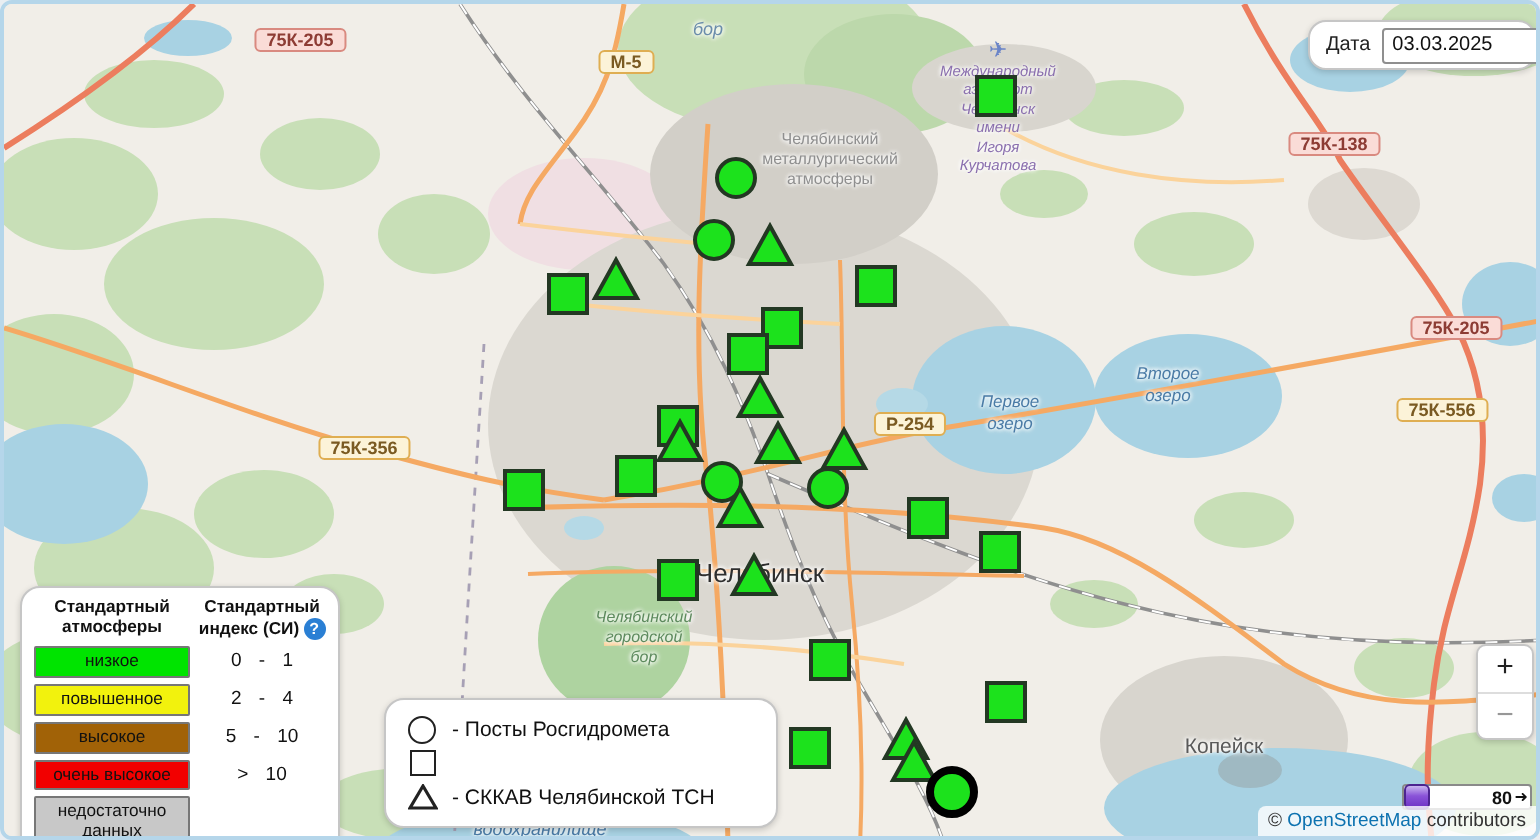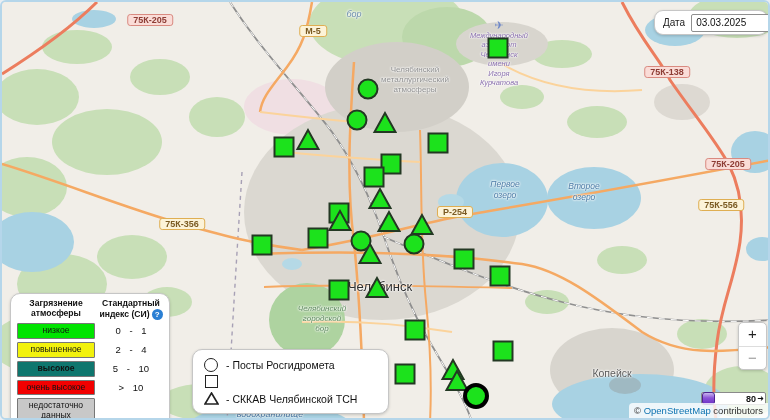--- a/index.html
+++ b/index.html
@@ -166,21 +166,21 @@
         <div>атмосферы</div>
       </div>
       <div class="place it" style="left: 497px; top: 57px; color: rgb(138, 111, 174); font-size: 7.5px;">
         <div>Международный</div>
         <div>аэропорт</div>
         <div>Челябинск</div>
         <div>имени</div>
         <div>Игоря</div>
         <div>Курчатова</div>
       </div>
-      <div class="place it" style="left: 503px; top: 188px; color: rgb(74, 123, 166); font-size: 8.5px;">
+      <div class="place it" style="left: 503px; top: 204px; color: rgb(74, 123, 166); font-size: 8.5px;">
         <div>Первое</div>
         <div>озеро</div>
       </div>
       <div class="place it" style="left: 582px; top: 190px; color: rgb(74, 123, 166); font-size: 8.5px;">
         <div>Второе</div>
         <div>озеро</div>
       </div>
       <div class="place" style="left: 378px; top: 285px; color: rgb(46, 46, 46); font-size: 13px;">
         <div>Челябинск</div>
       </div>
@@ -230,34 +230,34 @@
       <circle cx="474" cy="394" r="11" fill="#1ce21c" stroke="#000000" stroke-width="4"></circle>
     </svg>
 
   <div class="panel date-panel">
     <label>Дата</label>
     <input class="date-input" type="text" value="03.03.2025" style="">
   </div>
 
   <div class="panel pollution-panel">
     <div class="pl-head">
-      <div class="h">Загрязнение атмосферы</div>
+      <div class="h">Стандартный атмосферы</div>
       <div class="h"><span>Стандартный индекс (СИ)</span><span class="q-badge">?</span></div>
     </div>
     <div>
         <div class="pl-row">
           <div class="pl-chip" style="background: rgb(0, 228, 0);">низкое</div>
           <div class="pl-range">0 - 1</div>
         </div>
         <div class="pl-row">
           <div class="pl-chip" style="background: rgb(242, 242, 13);">повышенное</div>
           <div class="pl-range">2 - 4</div>
         </div>
         <div class="pl-row">
-          <div class="pl-chip" style="background: #0f766e; font-weight: bold;">высокое</div>
+          <div class="pl-chip" style="background: #a16207;">высокое</div>
           <div class="pl-range">5 - 10</div>
         </div>
         <div class="pl-row">
           <div class="pl-chip" style="background: rgb(242, 0, 0);">очень высокое</div>
           <div class="pl-range">&gt; 10</div>
         </div>
         <div class="pl-row">
           <div class="pl-chip" style="background: rgb(200, 200, 200);">недостаточно данных</div>
           <div class="pl-range"></div>
         </div>

